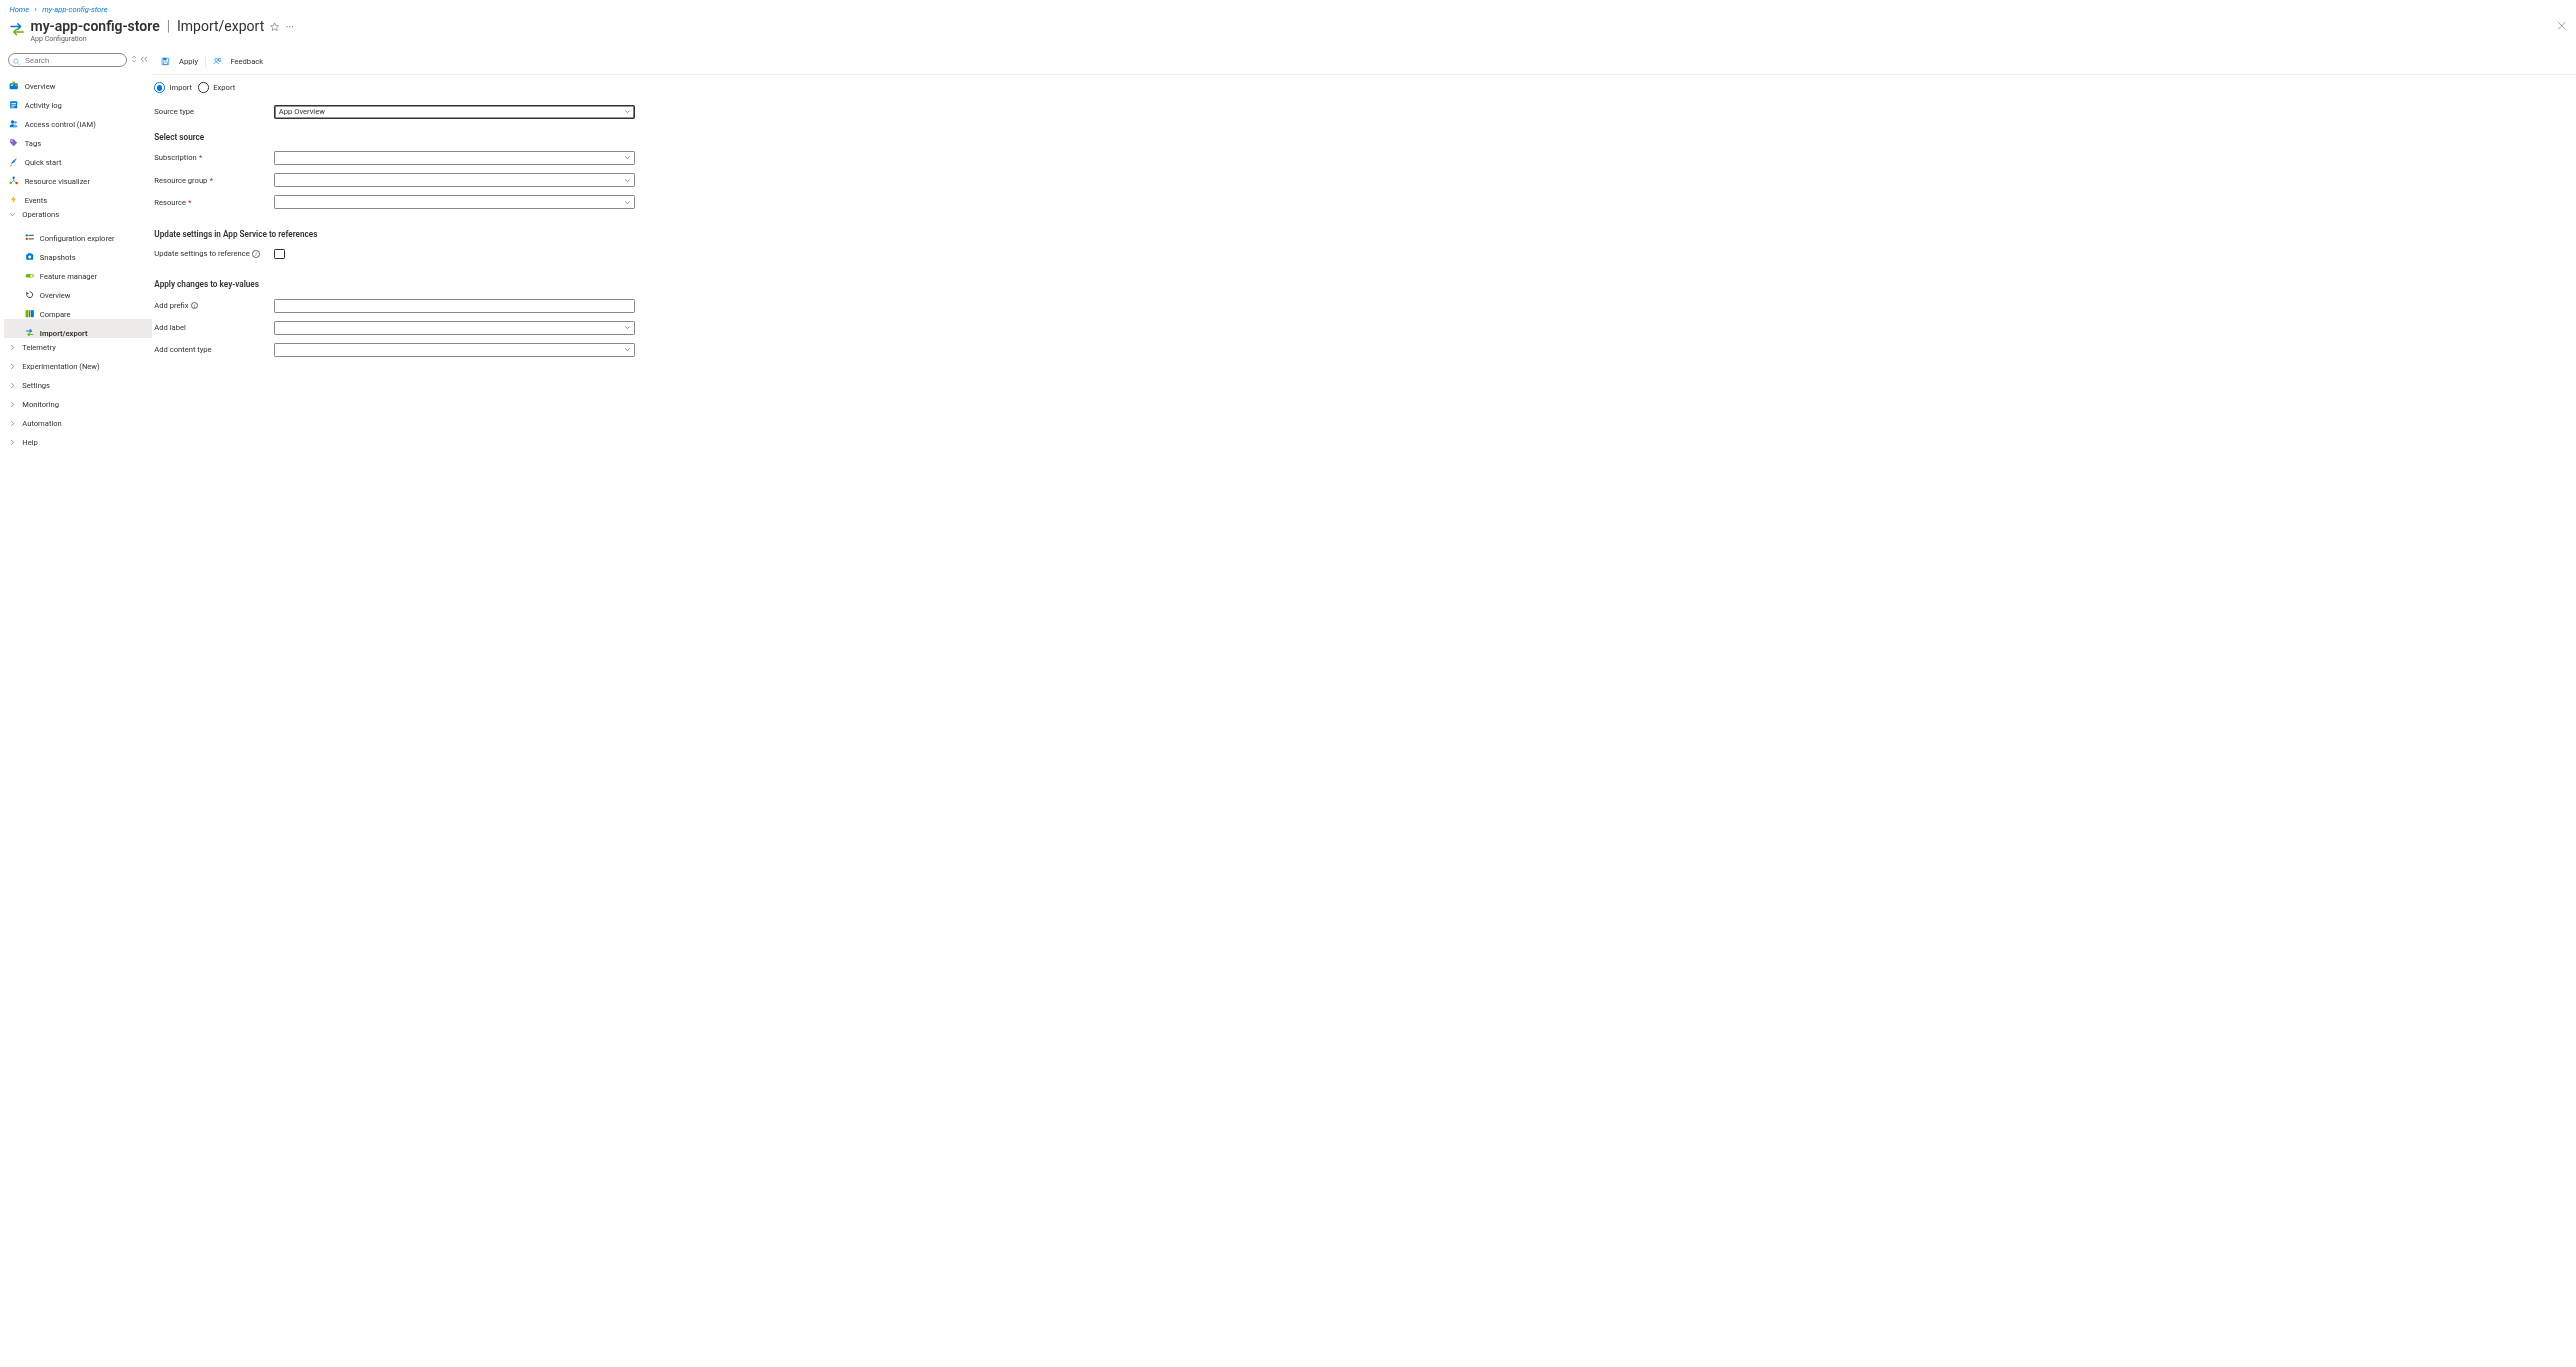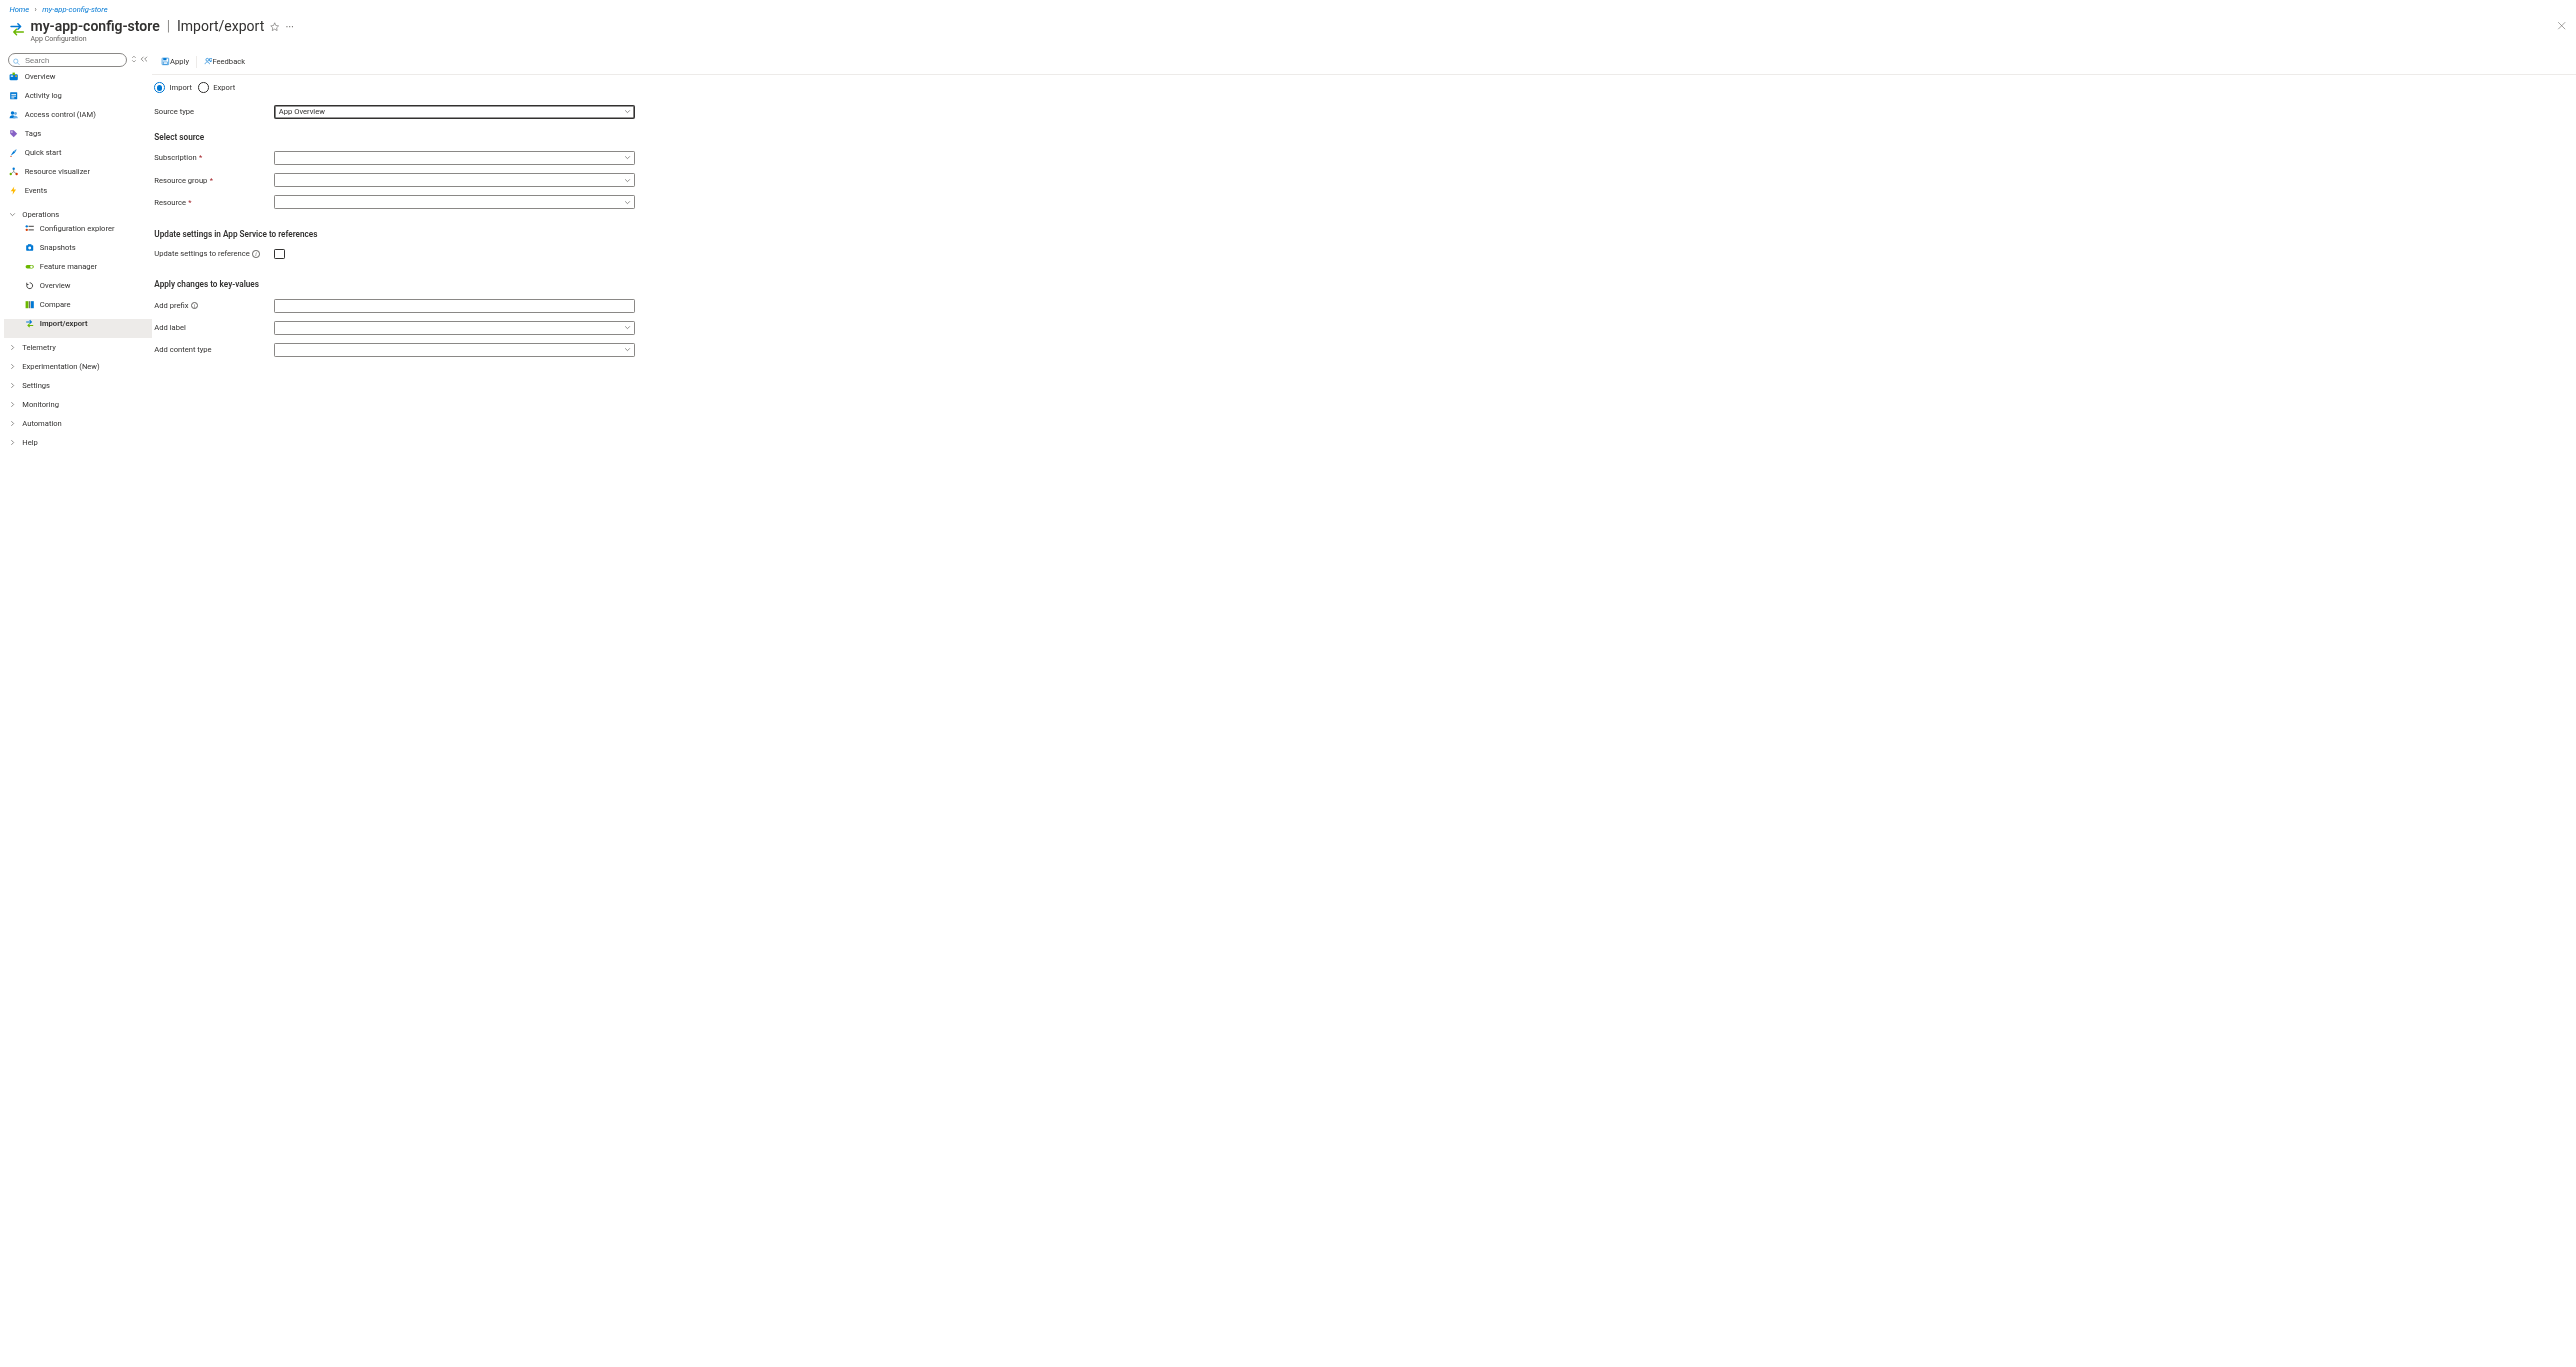--- a/index.html
+++ b/index.html
@@ -99,21 +99,21 @@
     width: 100%;
     color: #323130;
     background: transparent;
   }
   .toc-toggle, .collapse-toggle {
     color: #605e5c;
     cursor: pointer;
   }
   .nav-item {
     display: flex;
-    align-items: flex-start;
+    align-items: flex-end;
     height: 19px;
     padding: 0 5.9px;
     cursor: pointer;
     font-size: 7.6px;
     color: #323130;
     gap: 5.9px;
   }
   .nav-item.selected { background: #edebe9; font-weight: 600; }
   .nav-item.child { padding-left: 21px; }
   .nav-group {
@@ -137,21 +137,21 @@
     display: flex;
     align-items: center;
     height: 26px;
     border-bottom: 0.6px solid #edebe9;
     padding: 0 2.3px;
     margin-bottom: 7px;
   }
   .tool-btn {
     display: flex;
     align-items: center;
-    gap: 0;
+    gap: 9px;
     height: 19px;
     padding: 0 7px;
     cursor: pointer;
     color: #323130;
     font-size: 7.6px;
   }
   .tool-sep { width: 0.6px; height: 11.7px; background: #edebe9; }
 
   .form-area { padding: 0 4.7px 0 2.3px; max-width: 703px; }
 

